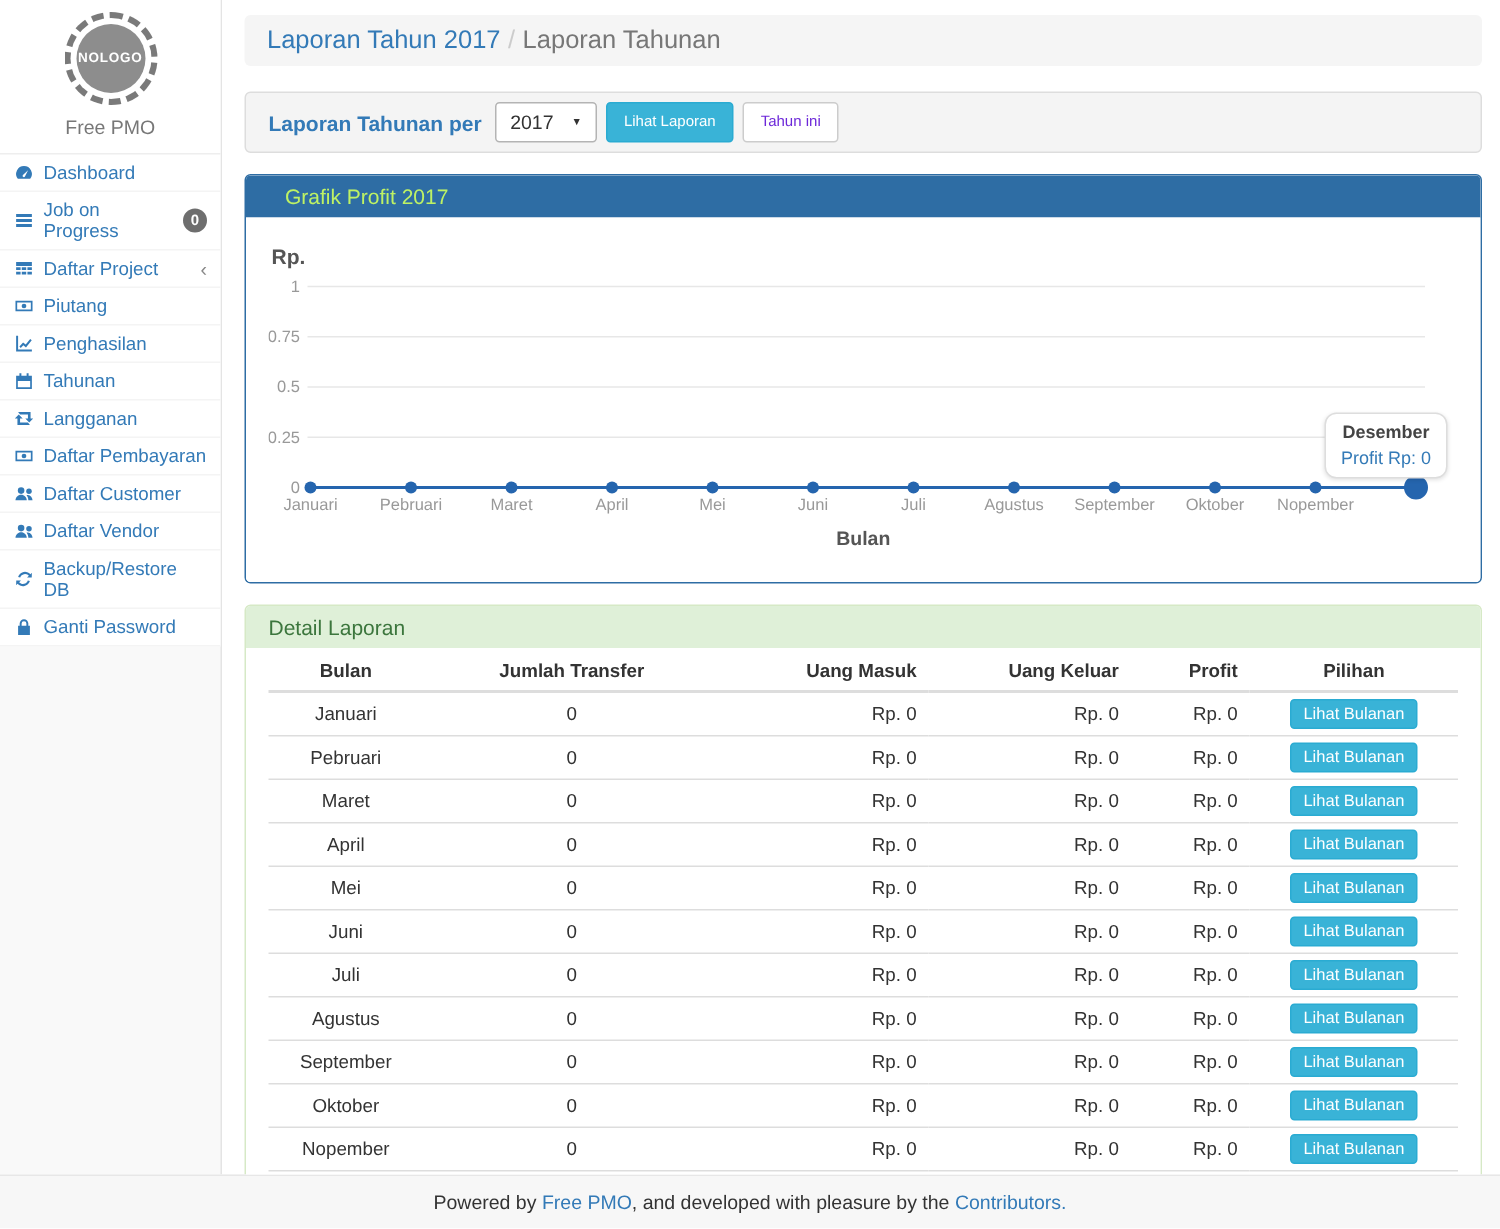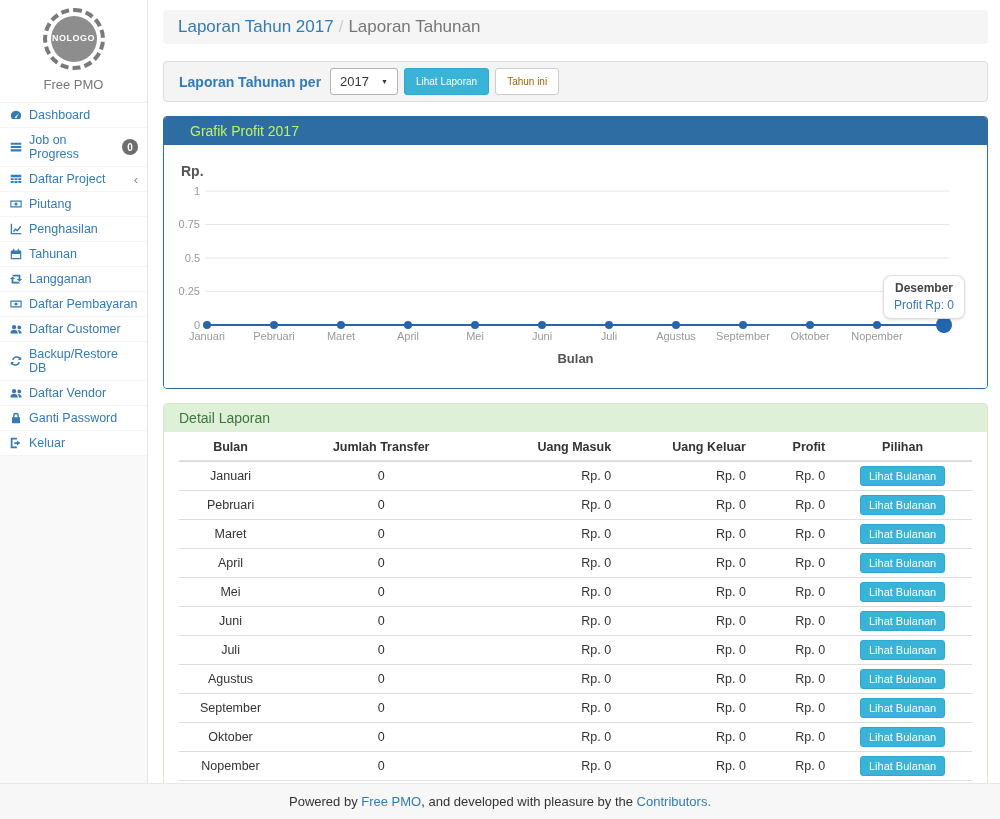--- a/index.html
+++ b/index.html
@@ -40,21 +40,21 @@
   .filter-bar { margin-top:17px; background:#f4f4f4; border:1px solid #ddd; border-radius:4px;
     padding:6px 15px; display:flex; align-items:center; gap:6px; }
   .filter-label { color:#337ab7; font-weight:bold; font-size:14px; margin-right:3px; }
   .year-select { background:#fff; border:1px solid #b4b4b4; border-radius:3px; height:27px;
     padding:0 9px; display:flex; align-items:center; gap:12px; font-size:13px; color:#333; cursor:pointer; }
   .caret { font-size:7px; color:#333; }
   .btn { border-radius:3px; font-size:10px; height:27px; padding:0 11px;
     display:inline-flex; align-items:center; cursor:pointer; border:1px solid transparent;
     font-family:"Liberation Sans", sans-serif; }
   .btn-info { background:#39b3d7; border-color:#2aabd2; color:#fff; }
-  .btn-default { background:#fff; border-color:#ccc; color:#a16207; }
+  .btn-default { background:#fff; border-color:#ccc; color:#6d28d9; }
 
   .panel { margin-top:14px; border-radius:4px; border:1px solid; overflow:hidden; }
   .panel-primary { border-color:#2e6da4; }
   .panel-primary > .panel-heading { background:#2e6da4; color:#bef264; font-size:14px; padding:6px 26px; }
   .panel-success { border-color:#d6e9c6; }
   .panel-success > .panel-heading { background:#dff0d8; color:#3c763d; font-size:14px; padding:6px 15px; }
   .panel-body { background:#fff; position:relative; padding:15px; }
   .panel-success .panel-body { padding:2px 15px 10px 15px; }
 
   .chart-tooltip { position:absolute; top:130px; right:22px; background:#fff;
@@ -168,52 +168,43 @@
               <path d="M1.5 13.2c0-2.4 1.9-4.3 4.3-4.3s4.3 1.9 4.3 4.3z"></path>
               <circle cx="11.8" cy="6.2" r="2.1"></circle>
               <path d="M11 9.2c2 .3 3.5 2 3.5 4h-3.2c0-1.5-.5-2.9-1.4-4z"></path>
             </svg>
           </span>
           <span>Daftar Customer</span>
         </a>
         <a class="menu-item" href="#">
           <span class="icon">
             <svg viewBox="0 0 16 16" width="14" height="14" fill="currentColor">
-              <path d="M13.9 6.9h-3.6l1.4-1.4a3.9 3.9 0 0 0-6.6 1.4l-1.6-.5a5.6 5.6 0 0 1 9.4-2.1L14 3.2zM2.1 9.1h3.6L4.3 10.5a3.9 3.9 0 0 0 6.6-1.4l1.6.5a5.6 5.6 0 0 1-9.4 2.1L2 12.8z"></path>
-            </svg>
-          </span>
-          <span>Backup/Restore DB</span>
-        </a>
-        <a class="menu-item" href="#">
-          <span class="icon">
-            <svg viewBox="0 0 16 16" width="14" height="14" fill="currentColor">
               <circle cx="5.8" cy="5.8" r="2.5"></circle>
               <path d="M1.5 13.2c0-2.4 1.9-4.3 4.3-4.3s4.3 1.9 4.3 4.3z"></path>
               <circle cx="11.8" cy="6.2" r="2.1"></circle>
               <path d="M11 9.2c2 .3 3.5 2 3.5 4h-3.2c0-1.5-.5-2.9-1.4-4z"></path>
             </svg>
           </span>
           <span>Daftar Vendor</span>
         </a>
         <a class="menu-item" href="#">
           <span class="icon">
             <svg viewBox="0 0 16 16" width="14" height="14" fill="currentColor">
+              <path d="M13.9 6.9h-3.6l1.4-1.4a3.9 3.9 0 0 0-6.6 1.4l-1.6-.5a5.6 5.6 0 0 1 9.4-2.1L14 3.2zM2.1 9.1h3.6L4.3 10.5a3.9 3.9 0 0 0 6.6-1.4l1.6.5a5.6 5.6 0 0 1-9.4 2.1L2 12.8z"></path>
+            </svg>
+          </span>
+          <span>Backup/Restore DB</span>
+        </a>
+        <a class="menu-item" href="#">
+          <span class="icon">
+            <svg viewBox="0 0 16 16" width="14" height="14" fill="currentColor">
               <path fill-rule="evenodd" d="M4.7 7V5.4a3.3 3.3 0 0 1 6.6 0V7h1.2v7h-9V7zM6.2 5.4V7h3.6V5.4a1.8 1.8 0 0 0-3.6 0z"></path>
             </svg>
           </span>
           <span>Ganti Password</span>
-        </a>
-        <a class="menu-item" href="#">
-          <span class="icon">
-            <svg viewBox="0 0 16 16" width="14" height="14" fill="currentColor">
-              <path d="M2 2h7v2H4v8h5v2H2z"></path>
-              <path d="M9 5.2L13 8l-4 2.8V9H6V7h3z"></path>
-            </svg>
-          </span>
-          <span>Keluar</span>
         </a>
       </nav>
   </aside>
 
   <main class="content">
 
     <div class="breadcrumb">
       <a href="#">Laporan Tahun 2017</a><span class="bc-sep">/</span><span>Laporan Tahunan</span>
     </div>
 

